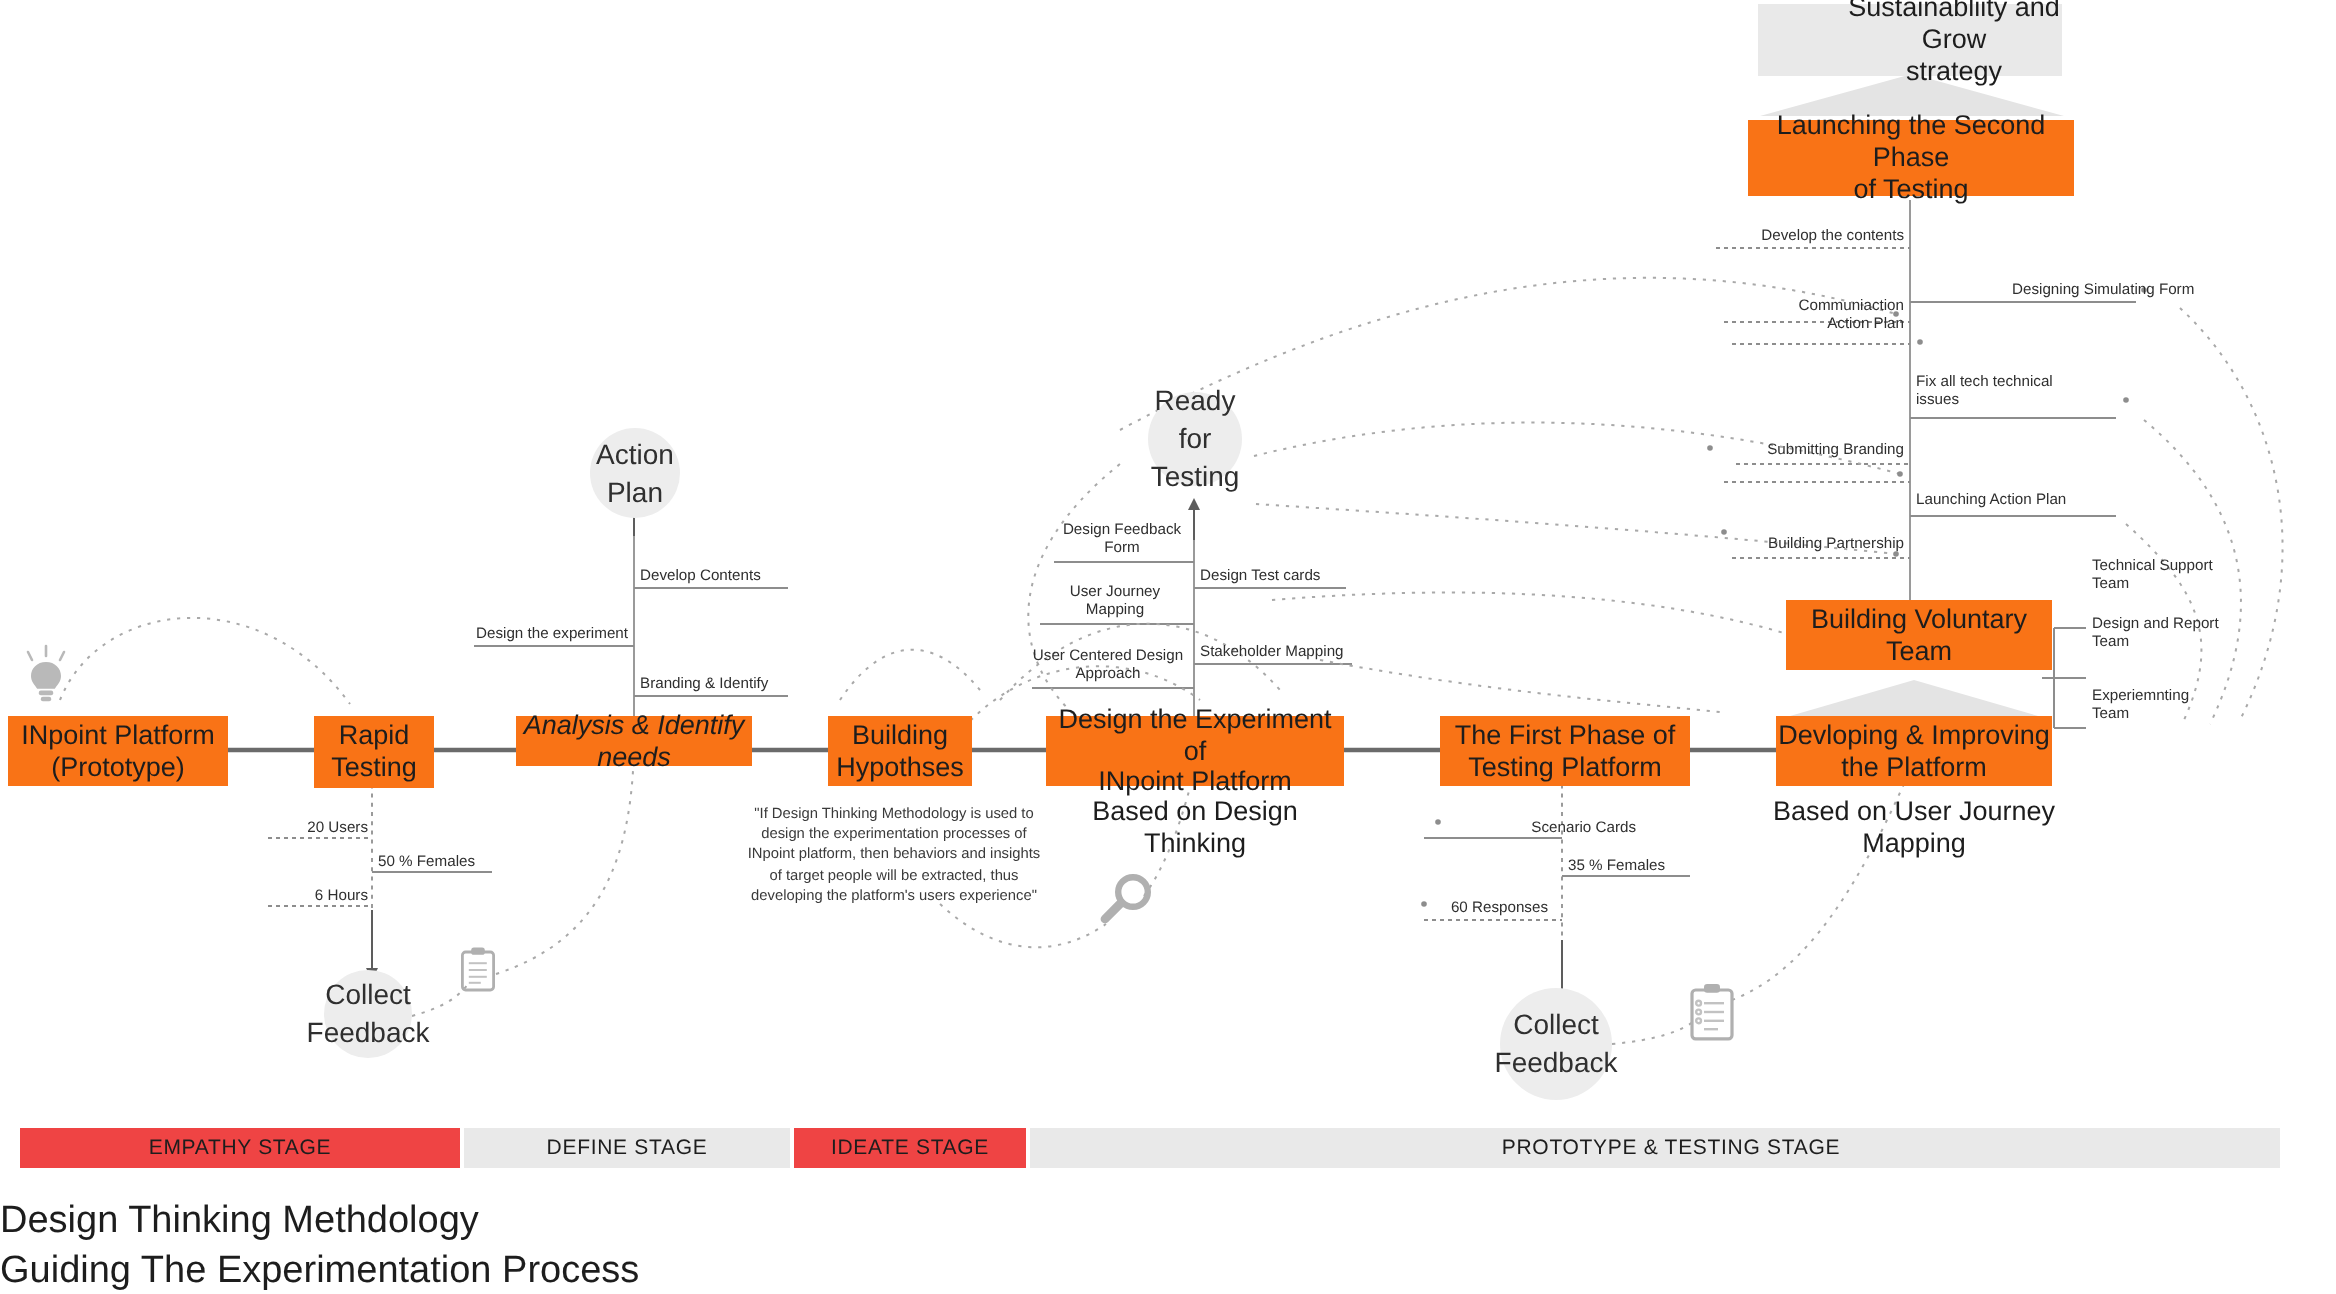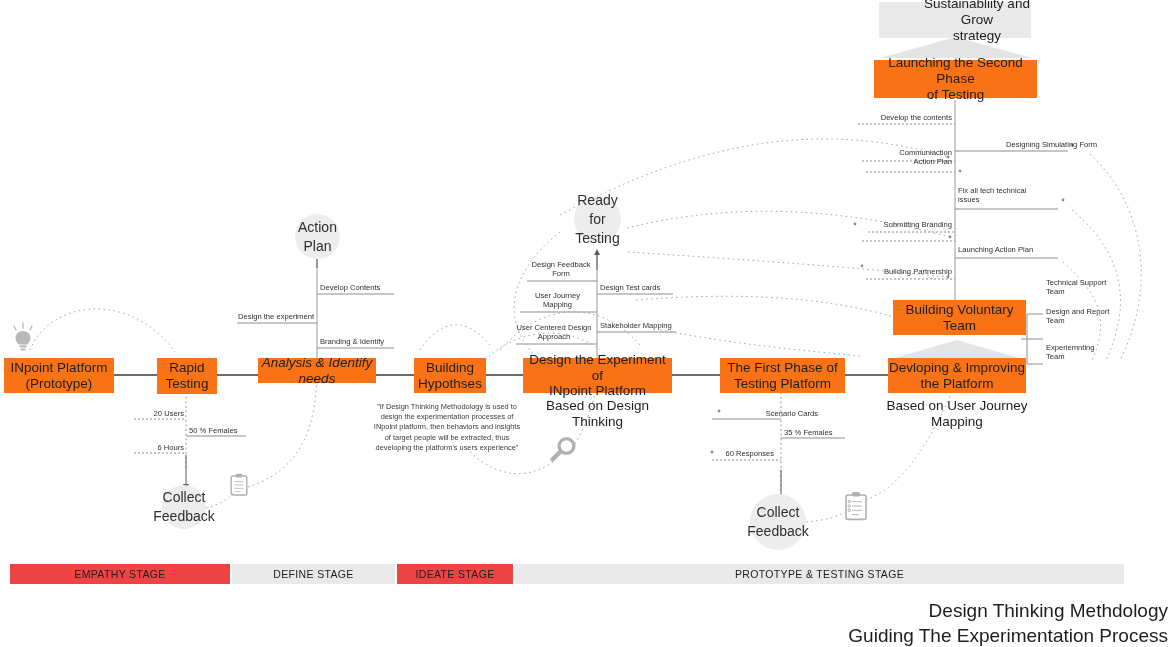--- a/index.html
+++ b/index.html
@@ -49,21 +49,21 @@
   .stage{
     display:flex;align-items:center;justify-content:center;
     font-size:10.5px;letter-spacing:.35px;color:#1d1d1d;height:20px;
     margin-right:2px;
   }
   .stage.yellow{background:#ef4444;}
   .stage.grey{background:#e9e9e9;}
 
   
   #title{
-    position:absolute;left:0;top:598px;width:1168px;text-align:right;
+    position:absolute;left:0;top:598px;width:1168px;text-align:left;
     font-size:19px;line-height:1.32;color:#1d1d1d;white-space:pre-line;
   }
 
   .icn{position:absolute;}
 </style>
 </head>
 <body>
 
 <div id="canvas">
 
@@ -324,19 +324,19 @@
       <circle cx="6.3" cy="10.6" r="1.2"></circle>
         <circle cx="6.3" cy="15" r="1.2"></circle>
         <circle cx="6.3" cy="19.4" r="1.2"></circle>
     </g>
   </svg>
 
   <div id="stagebar">
     <div class="stage yellow" style="width:220px;">EMPATHY STAGE</div>
     <div class="stage grey" style="width:163px;">DEFINE STAGE</div>
     <div class="stage yellow" style="width:116px;">IDEATE STAGE</div>
-    <div class="stage grey" style="width:609px;">PROTOTYPE &amp; TESTING STAGE</div>
+    <div class="stage grey" style="width:609px;padding-left:16px;">PROTOTYPE &amp; TESTING STAGE</div>
   </div>
 
   <div id="title">Design Thinking Methdology
 Guiding The Experimentation Process</div>
 
 </div>
 
 </body></html>

